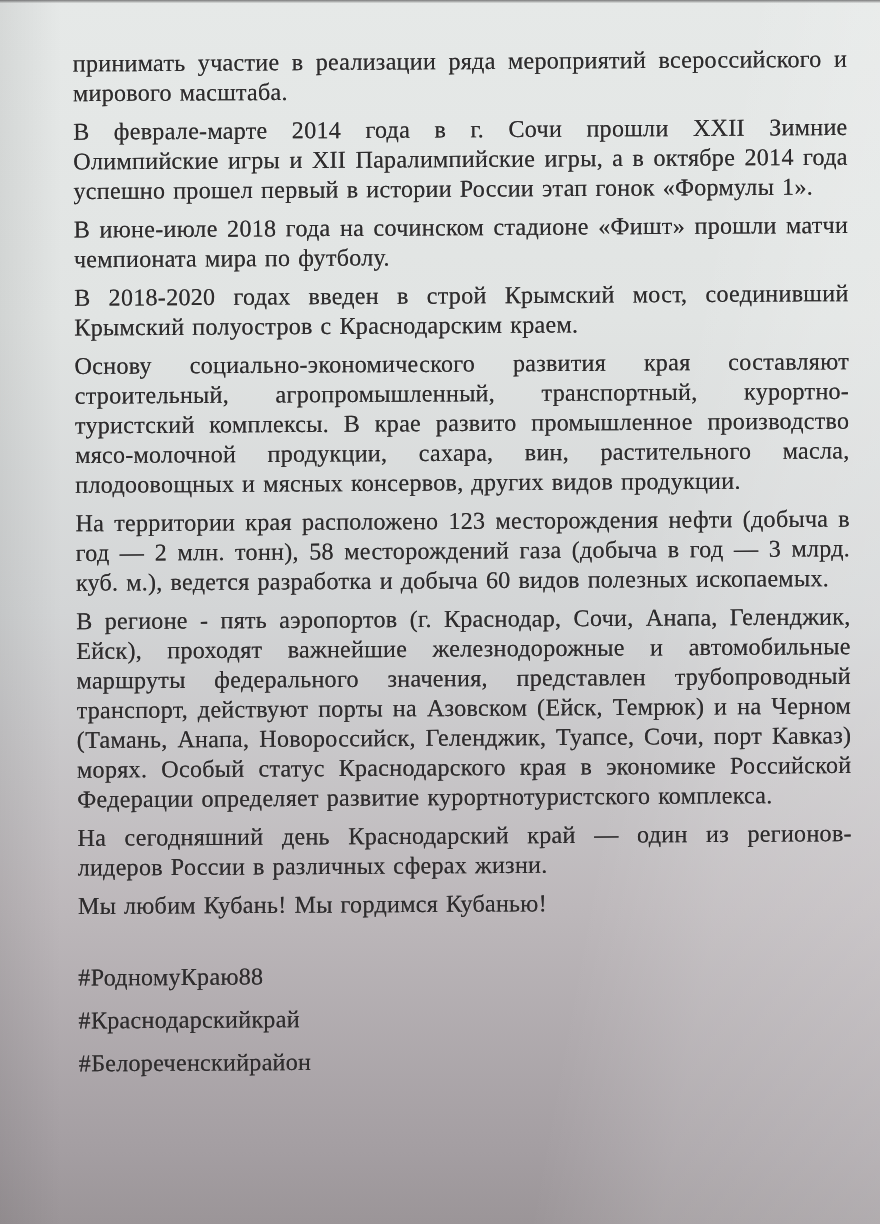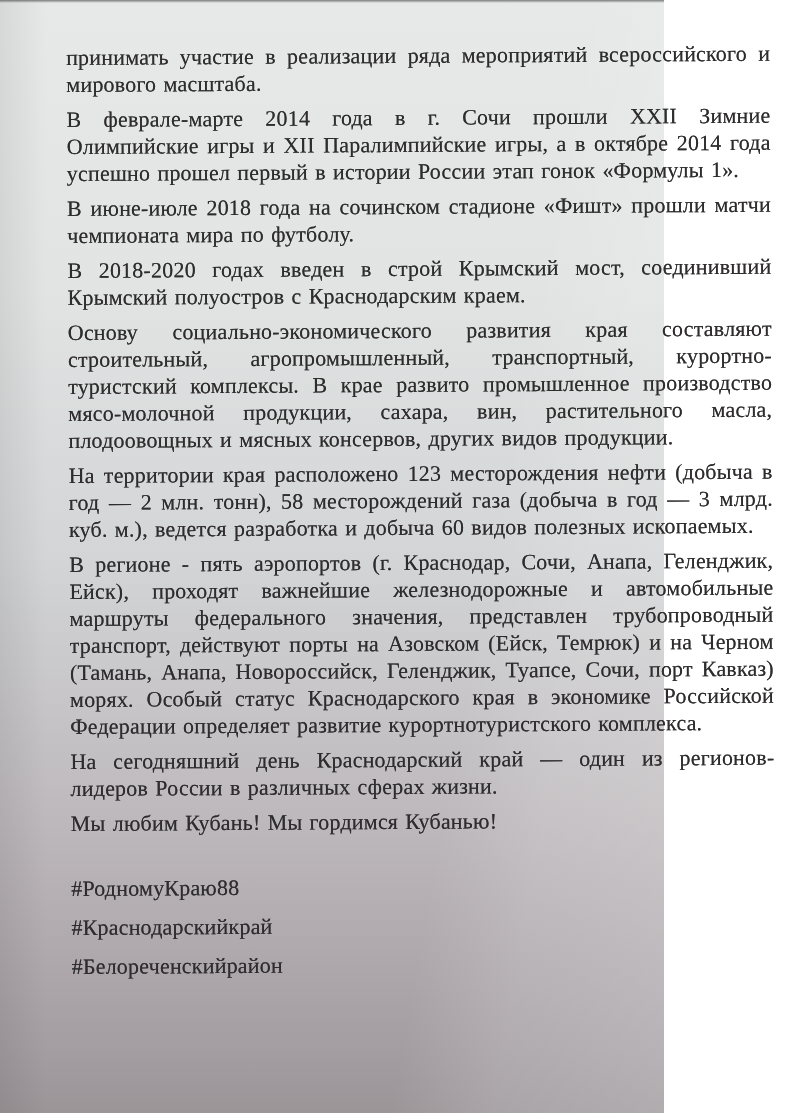--- a/index.html
+++ b/index.html
@@ -5,21 +5,21 @@
   html, body {
     margin: 0;
     padding: 0;
     width: 800px;
     height: 1113px;
     overflow: hidden;
     font-family: "Liberation Serif", "DejaVu Serif", serif;
   }
   .photo {
     position: relative;
-    width: 664px;
+    width: 800px;
     height: 1113px;
     
     background-image:
       linear-gradient(100deg, rgba(255,255,255,0) 68%, rgba(255,255,255,0.14) 80%, rgba(255,255,255,0.22) 100%),
       linear-gradient(to right, rgba(0,0,0,0.07), rgba(0,0,0,0) 7%),
       linear-gradient(to bottom,
         #e6e9e8 0%,
         #e1e4e3 26%,
         #d3d5d6 50%,
         #bdb8bb 74%,

